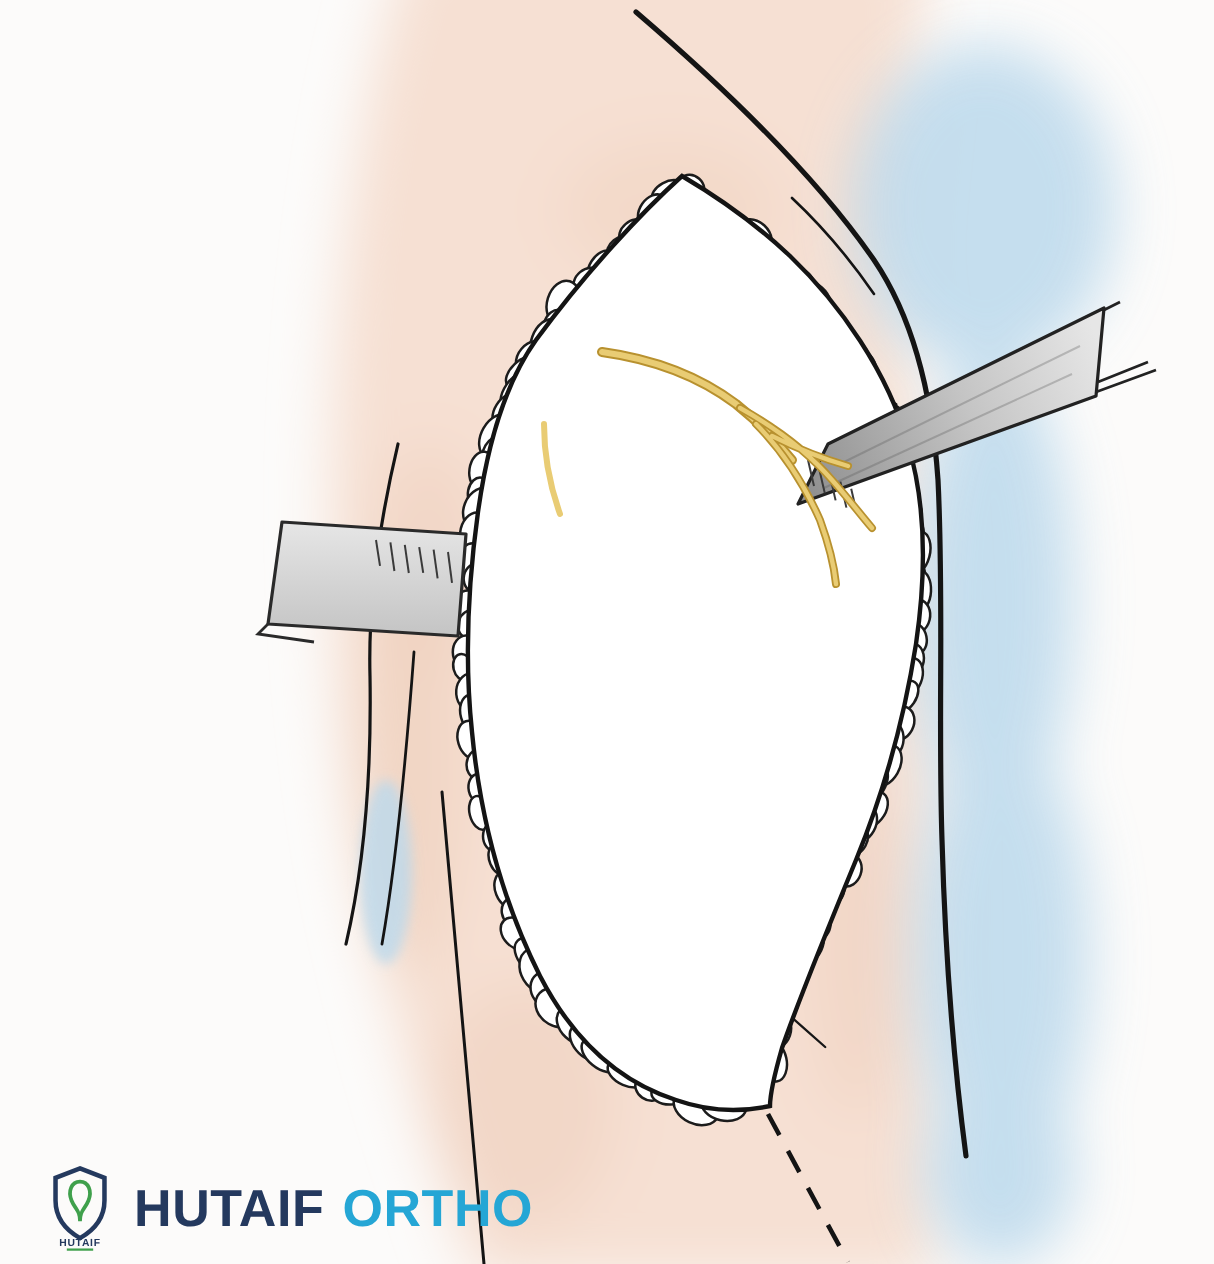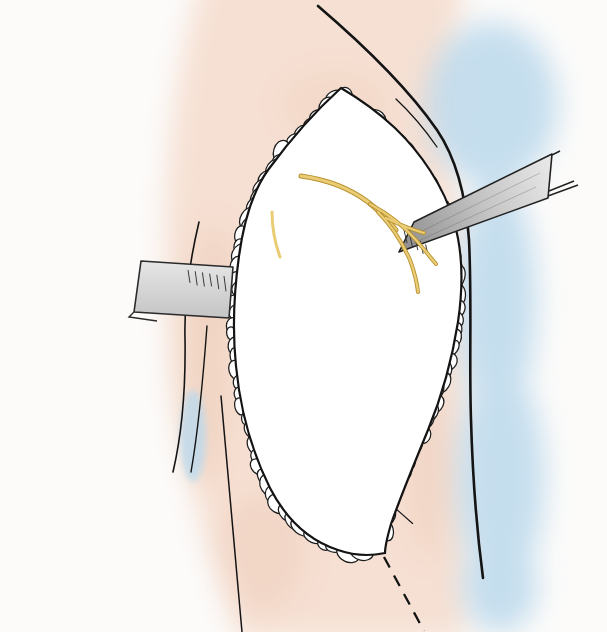--- a/index.html
+++ b/index.html
@@ -455,13 +455,22 @@
 
   <g>
     <path d="M301,176 C330,180 352,190 368,202 C378,210 388,220 396,230" style="fill:none;stroke:var(--nerve-dark);stroke-width:5;stroke-linecap:round"></path>
     <path d="M301,176 C330,180 352,190 368,202 C378,210 388,220 396,230" style="fill:none;stroke:var(--nerve);stroke-width:3;stroke-linecap:round"></path>
     <path d="M370,204 C388,214 404,226 416,240 C424,249 430,257 436,264 M378,212 C392,226 402,242 410,260 C414,271 417,282 418,292 M386,218 C398,224 410,229 424,233" style="fill:none;stroke:var(--nerve-dark);stroke-width:4;stroke-linecap:round"></path>
     <path d="M370,204 C388,214 404,226 416,240 C424,249 430,257 436,264 M378,212 C392,226 402,242 410,260 C414,271 417,282 418,292 M386,218 C398,224 410,229 424,233" style="fill:none;stroke:var(--nerve);stroke-width:2.2;stroke-linecap:round"></path>
     <path d="M272,212 C272,228 275,243 280,257" style="fill:none;stroke:var(--nerve);stroke-width:3;stroke-linecap:round"></path>
   </g>
 </svg>
 
+<div class="brand">
+  <svg class="brand-mark" viewBox="0 0 34 46">
+    <path d="M17,2 L30,7 L30,19 C30,29 24,35 17,39 C10,35 4,29 4,19 L4,7 Z" style="fill:none;stroke:var(--brand1);stroke-width:2.4"></path>
+    <path d="M17,9 C12.5,9 10.5,14 12.5,19 C14.5,24 17,24 17,30 C17,24 19.5,24 21.5,19 C23.5,14 21.5,9 17,9 Z" style="fill:none;stroke:var(--mark-accent);stroke-width:2"></path>
+    <text x="17" y="43" text-anchor="middle" style="font-size:5.5px;font-weight:bold;fill:var(--brand1);letter-spacing:.4px">HUTAIF</text>
+    <rect x="10" y="44.5" width="14" height="1.2" style="fill:var(--mark-accent)"></rect>
+  </svg>
+  <div class="brand-text"><span class="b1">HUTAIF</span><span class="b2">ORTHO</span></div>
 </div>
+</div>
 
 </body></html>

